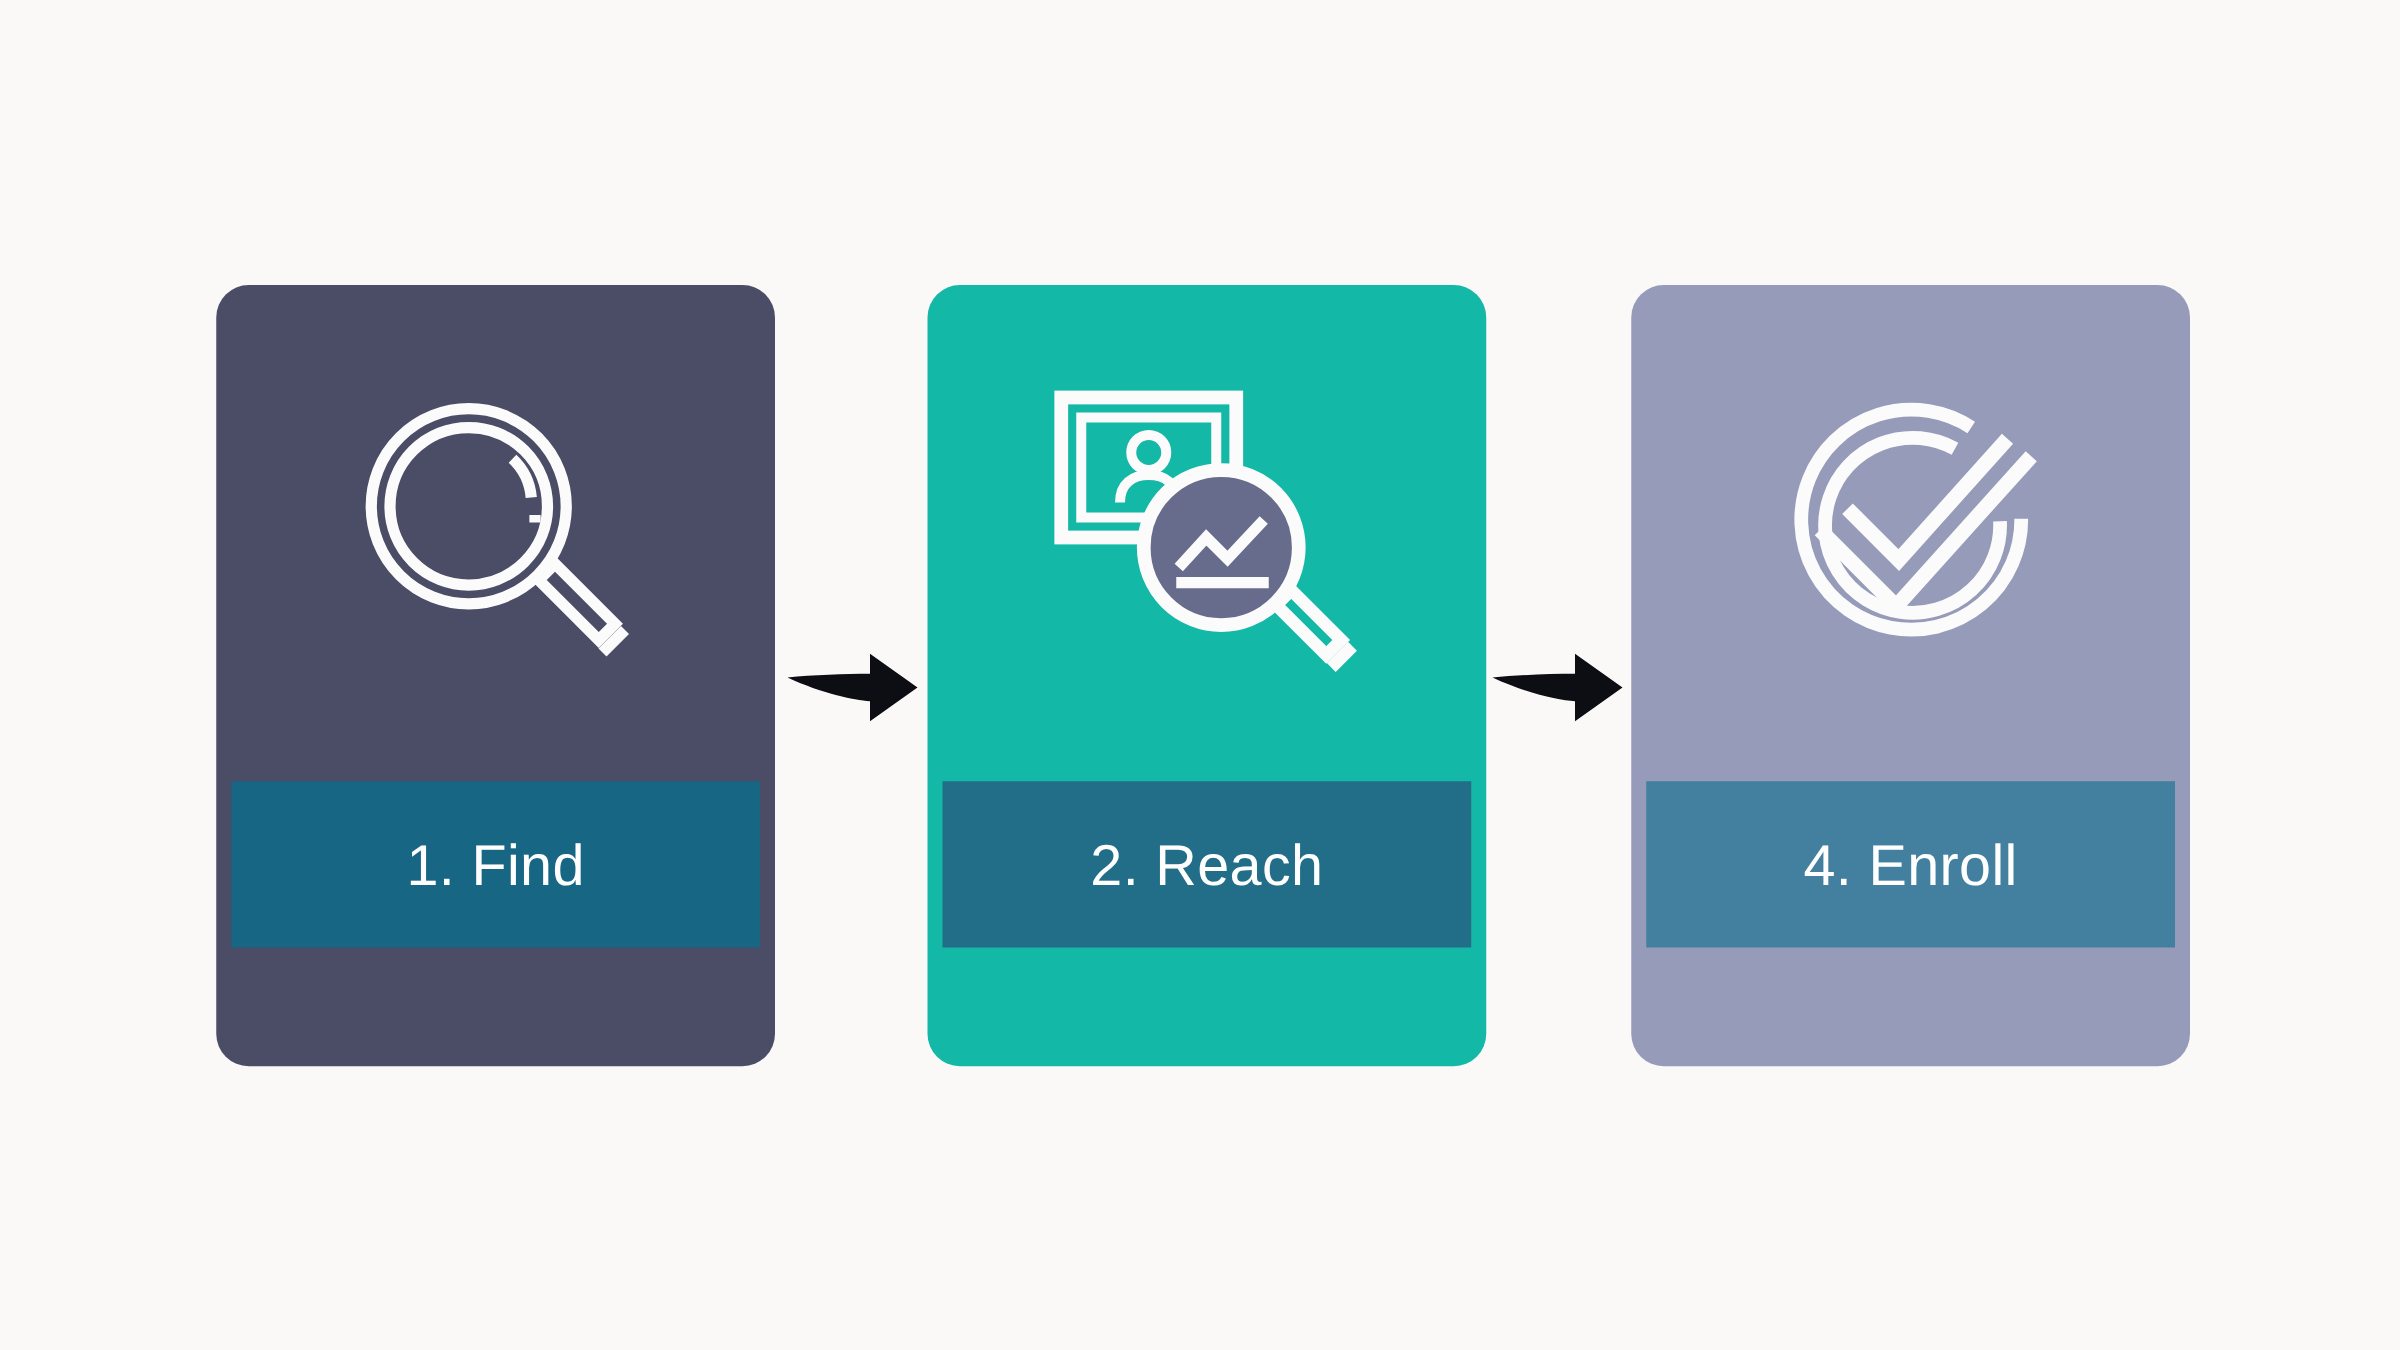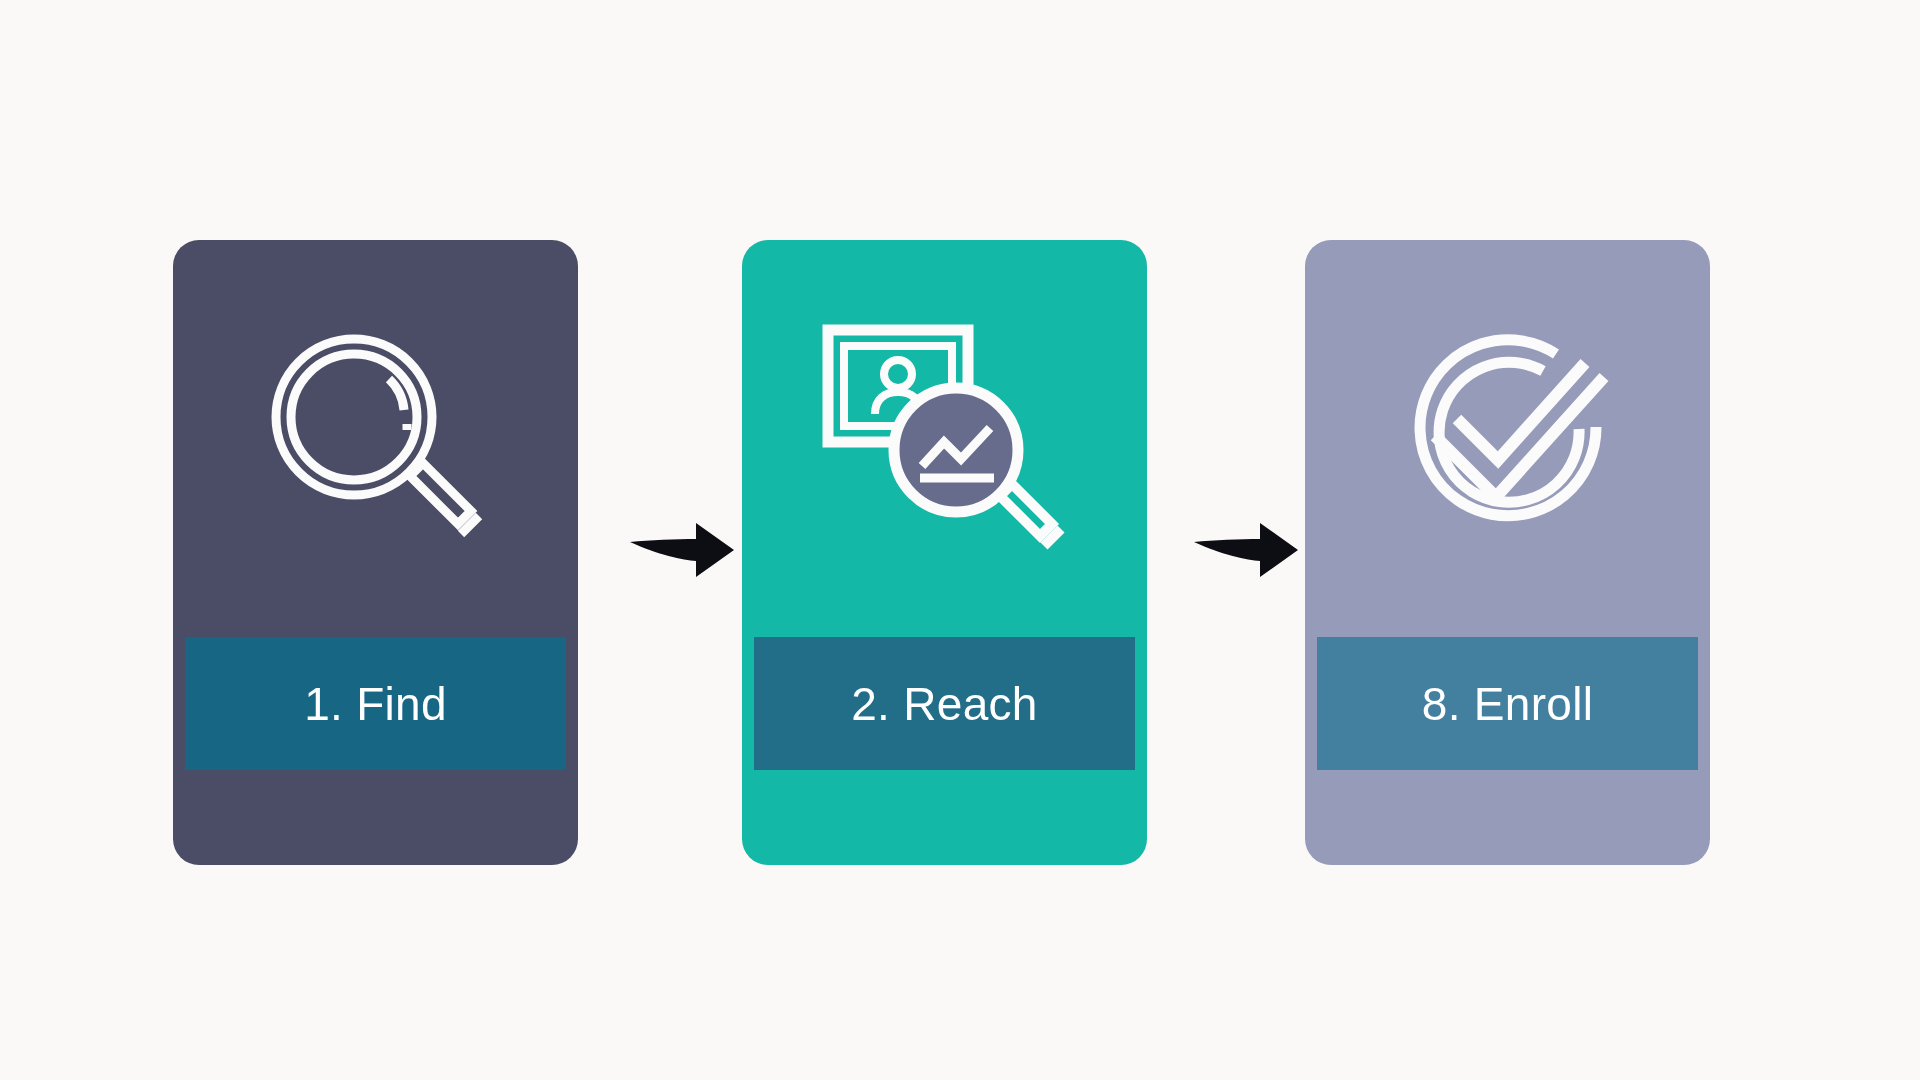--- a/index.html
+++ b/index.html
@@ -18,22 +18,22 @@
   #stage {
     position: relative;
     width: 1920px;
     height: 1080px;
     background: #faf9f8;
   }
 
   
   .card {
     position: absolute;
-    top: 240px;
-    width: 405px;
+    top: 228px;
+    width: 447px;
     height: 625px;
     border-radius: 26px;
     overflow: hidden;
   }
   .card-1 { left: 173px; background: #4b4c66; }
   .card-2 { left: 742px; background: #14b8a6; }
   .card-3 { left: 1305px; background: #969bba; }
 
   
   .icon-area {
@@ -163,17 +163,17 @@
           <path d="M 168 35 A 88 88 0 1 0 208 108" stroke="#fbfbfb" stroke-width="11" fill="none" stroke-linecap="butt"></path>
 
           <path d="M 155 52 A 70 70 0 1 0 191 110" stroke="#fbfbfb" stroke-width="11" fill="none" stroke-linecap="butt"></path>
 
           <path d="M 47 117 L 108 178 L 216 58" stroke="#fbfbfb" stroke-width="12" fill="none" stroke-linejoin="miter" stroke-linecap="butt"></path>
           <path d="M 69 100 L 110 141 L 197 44" stroke="#fbfbfb" stroke-width="12" fill="none" stroke-linejoin="miter" stroke-linecap="butt"></path>
         </svg>
       </span>
     </div>
     <div class="label-band band-3">
-      <span class="label-text">8. Enroll</span>
+      <span class="label-text">4. Enroll</span>
     </div>
   </div>
 
 </div>
 
 </body></html>

